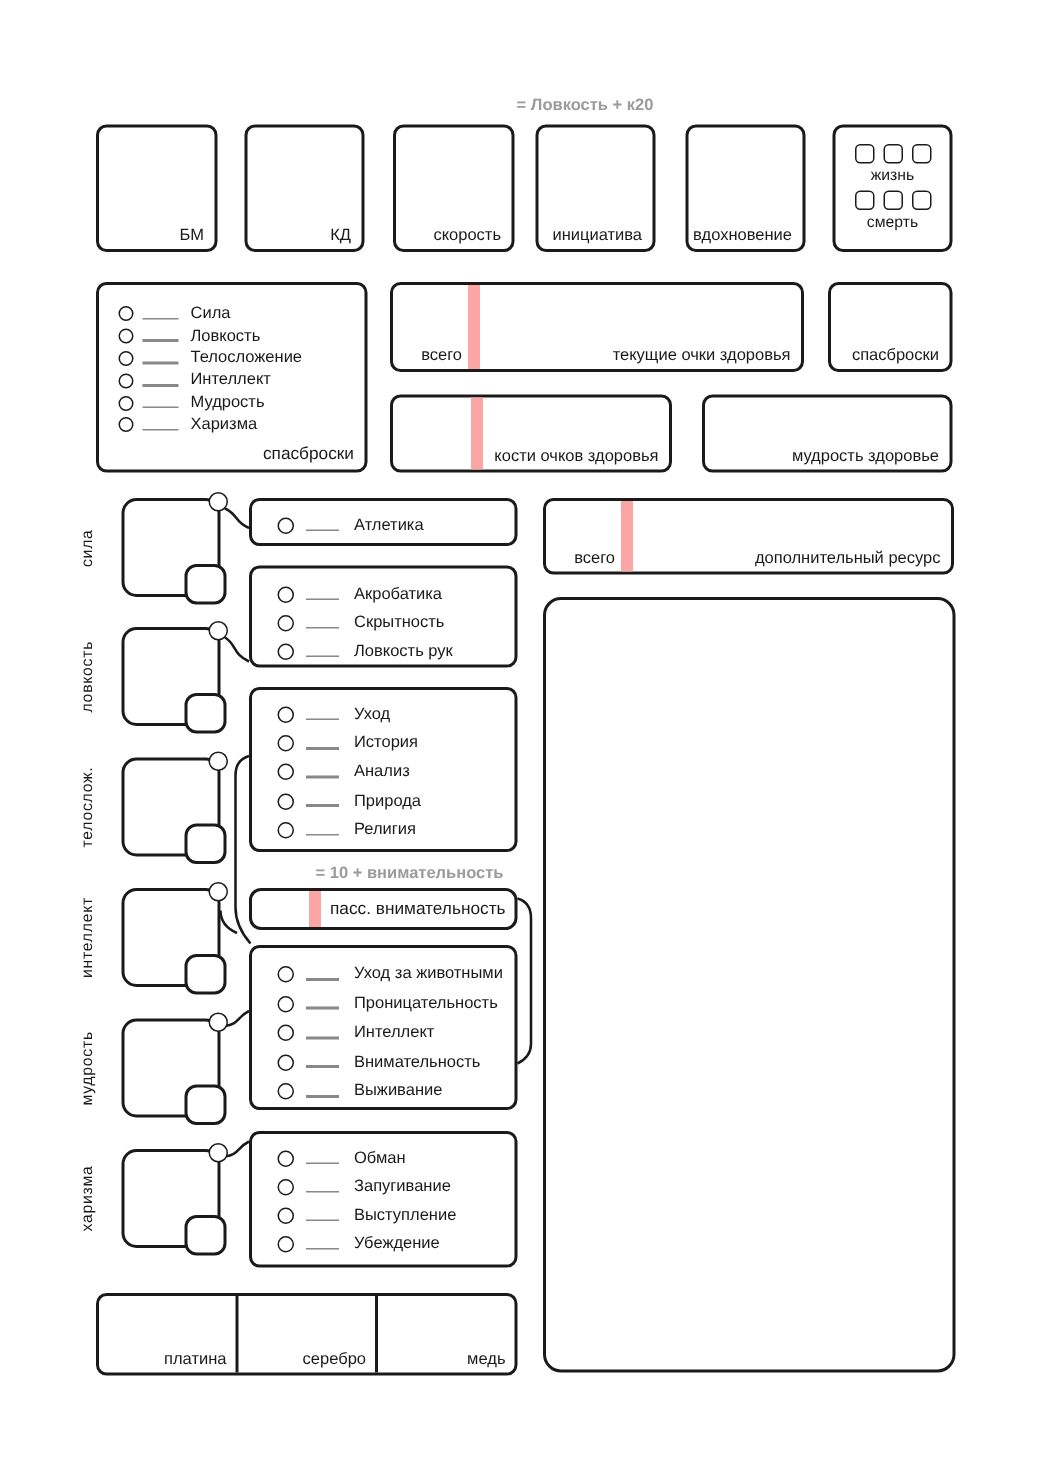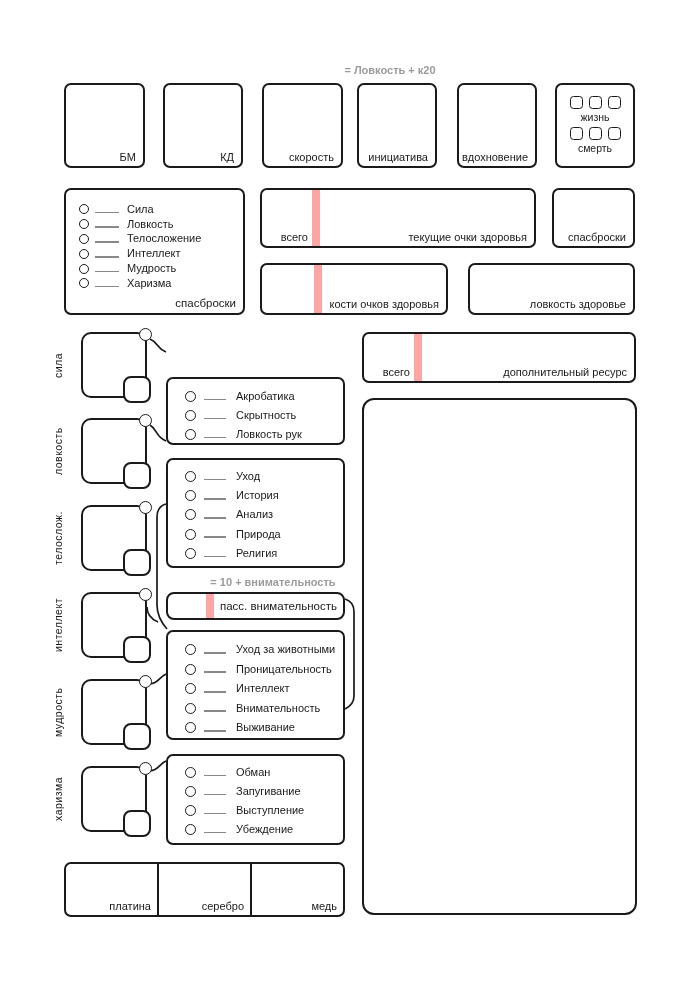--- a/index.html
+++ b/index.html
@@ -143,21 +143,21 @@
     <span class="lbl">текущие очки здоровья</span>
   </div>
   <div class="bx" style="left:552px;top:188px;width:83px;height:60px;">
     <span class="lbl">спасброски</span>
   </div>
   <div class="bx" style="left:260px;top:263px;width:188px;height:52px;">
     <div class="cell-l" style="width:60px;"></div>
     <span class="lbl">кости очков здоровья</span>
   </div>
   <div class="bx" style="left:468px;top:263px;width:167px;height:52px;">
-    <span class="lbl">ловкость здоровье</span>
+    <span class="lbl">мудрость здоровье</span>
   </div>
 
   <div class="ability" style="top:332px;">
     <div class="a-vlabel">сила</div>
     <div class="a-box"></div>
     <div class="a-mini"></div>
     <div class="a-ring"></div>
   </div>
   <div class="ability" style="top:418px;">
     <div class="a-vlabel">ловкость</div>
@@ -183,20 +183,30 @@
     <div class="a-mini"></div>
     <div class="a-ring"></div>
   </div>
   <div class="ability" style="top:766px;">
     <div class="a-vlabel">харизма</div>
     <div class="a-box"></div>
     <div class="a-mini"></div>
     <div class="a-ring"></div>
   </div>
 
+  <div class="bx" style="left:166px;top:332px;width:179px;height:32px;">
+    <div class="rows" style="padding:7px 0 0 17px;">
+
+        <div class="s-row" style="height:19px;">
+          <span class="ring"></span>
+          <span class="blank" style="margin-left:8px;"></span>
+          <span class="s-label" style="margin-left:10px;">Атлетика</span>
+        </div>
+      </div>
+  </div>
 
   <div class="bx" style="left:166px;top:377px;width:179px;height:68px;">
     <div class="rows" style="padding:8px 0 0 17px;">
 
         <div class="s-row" style="height:19px;">
           <span class="ring"></span>
           <span class="blank" style="margin-left:8px;"></span>
           <span class="s-label" style="margin-left:10px;">Акробатика</span>
         </div>
 

